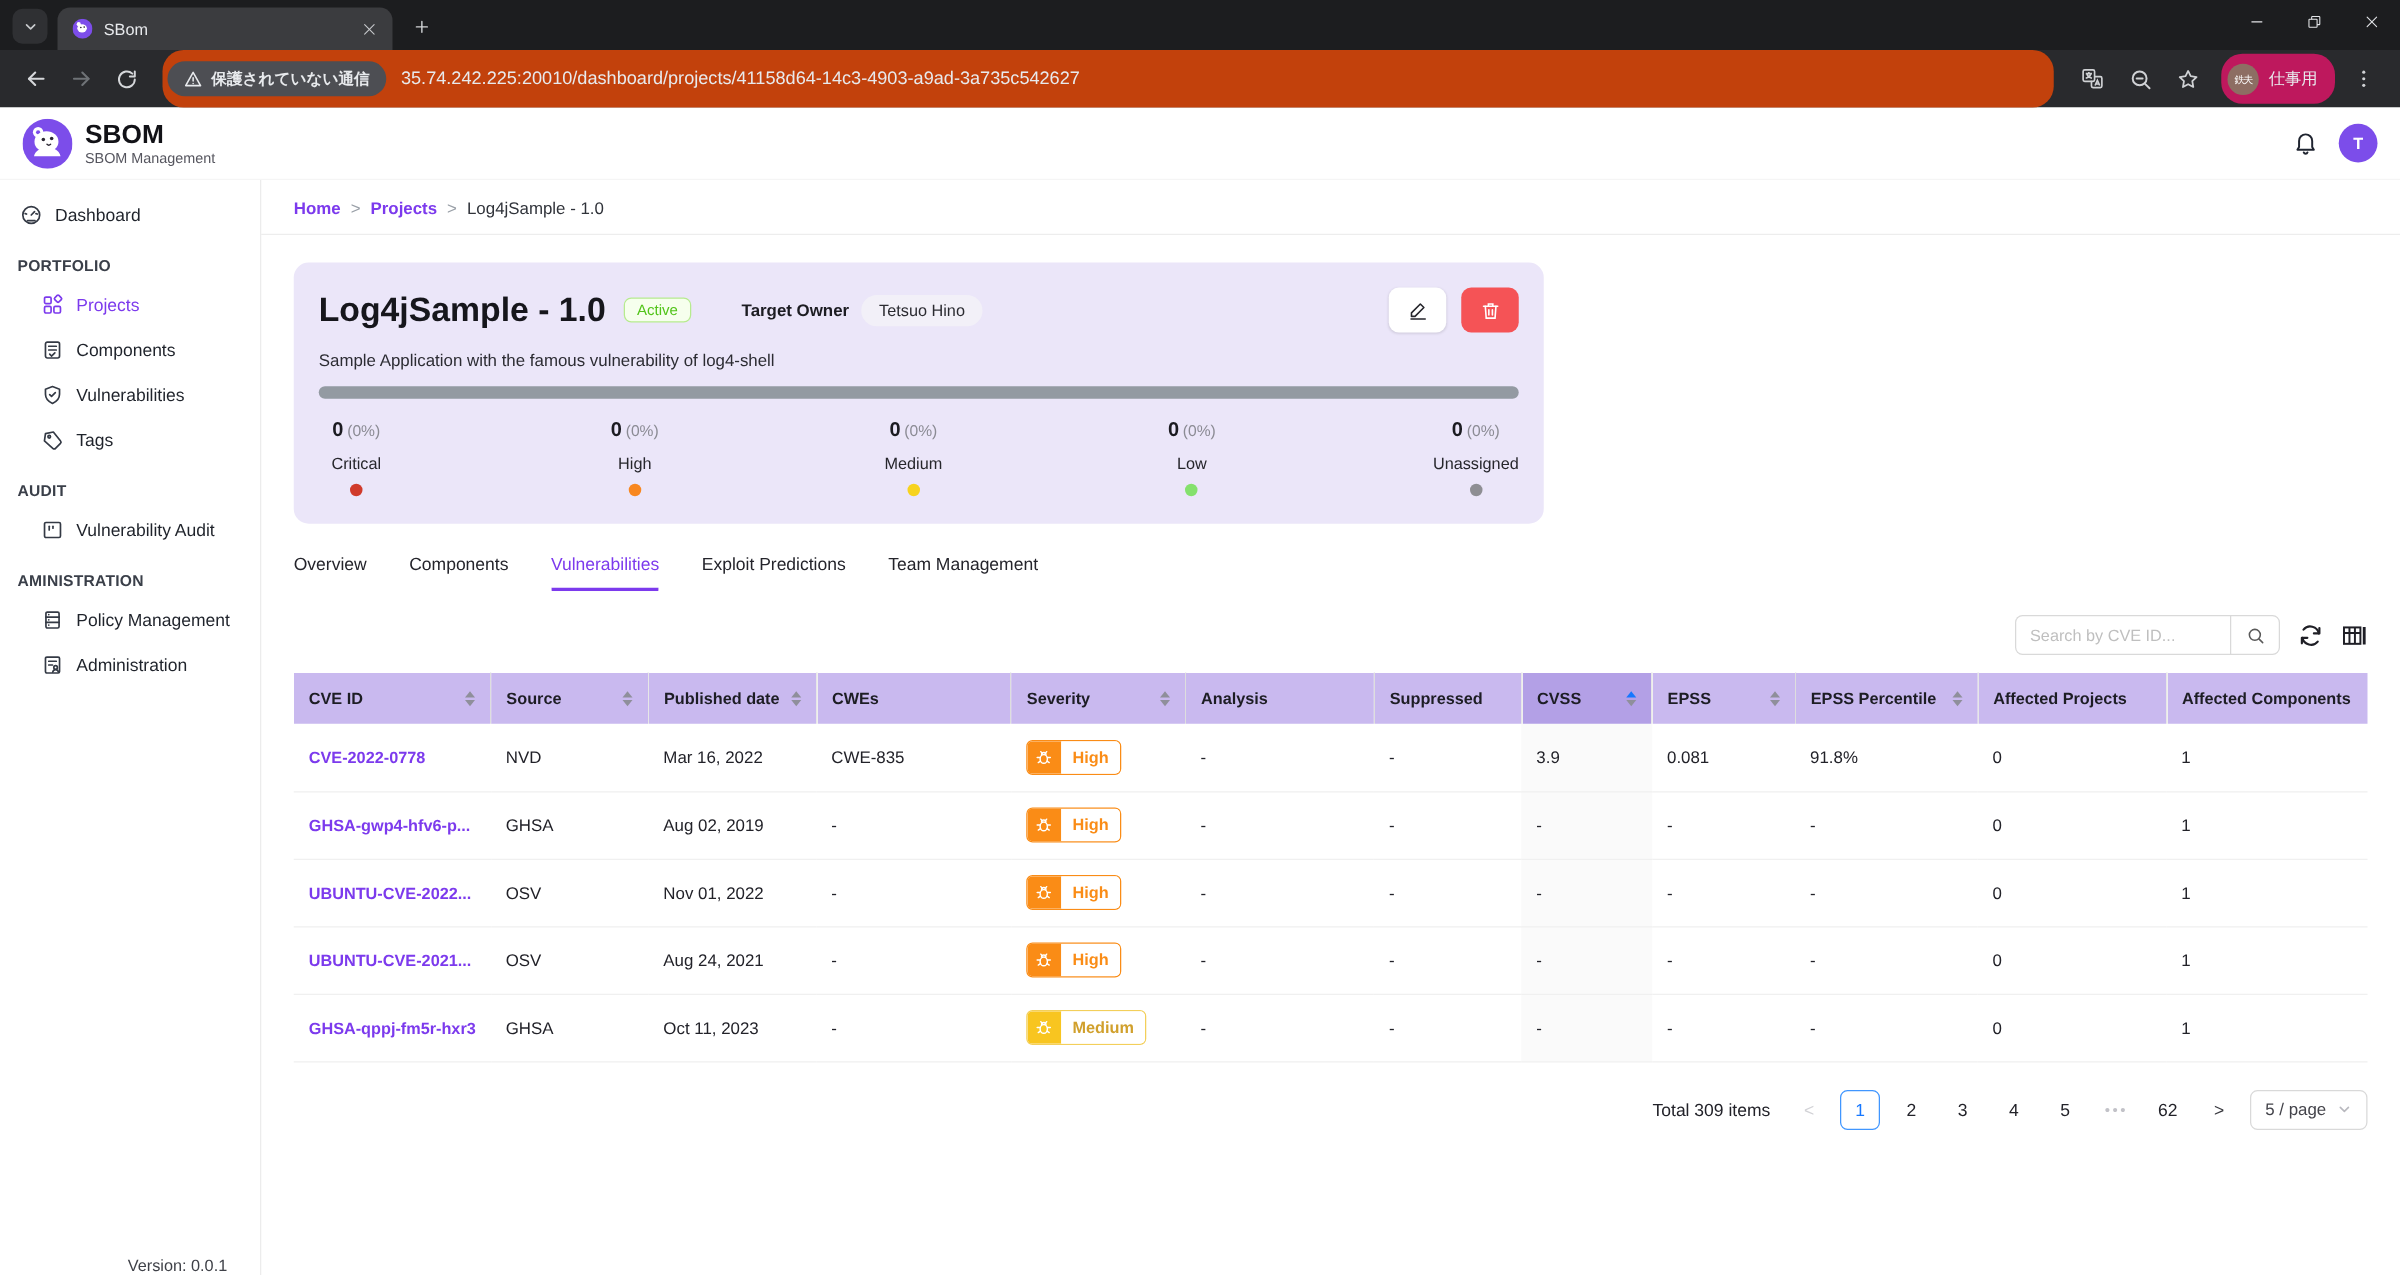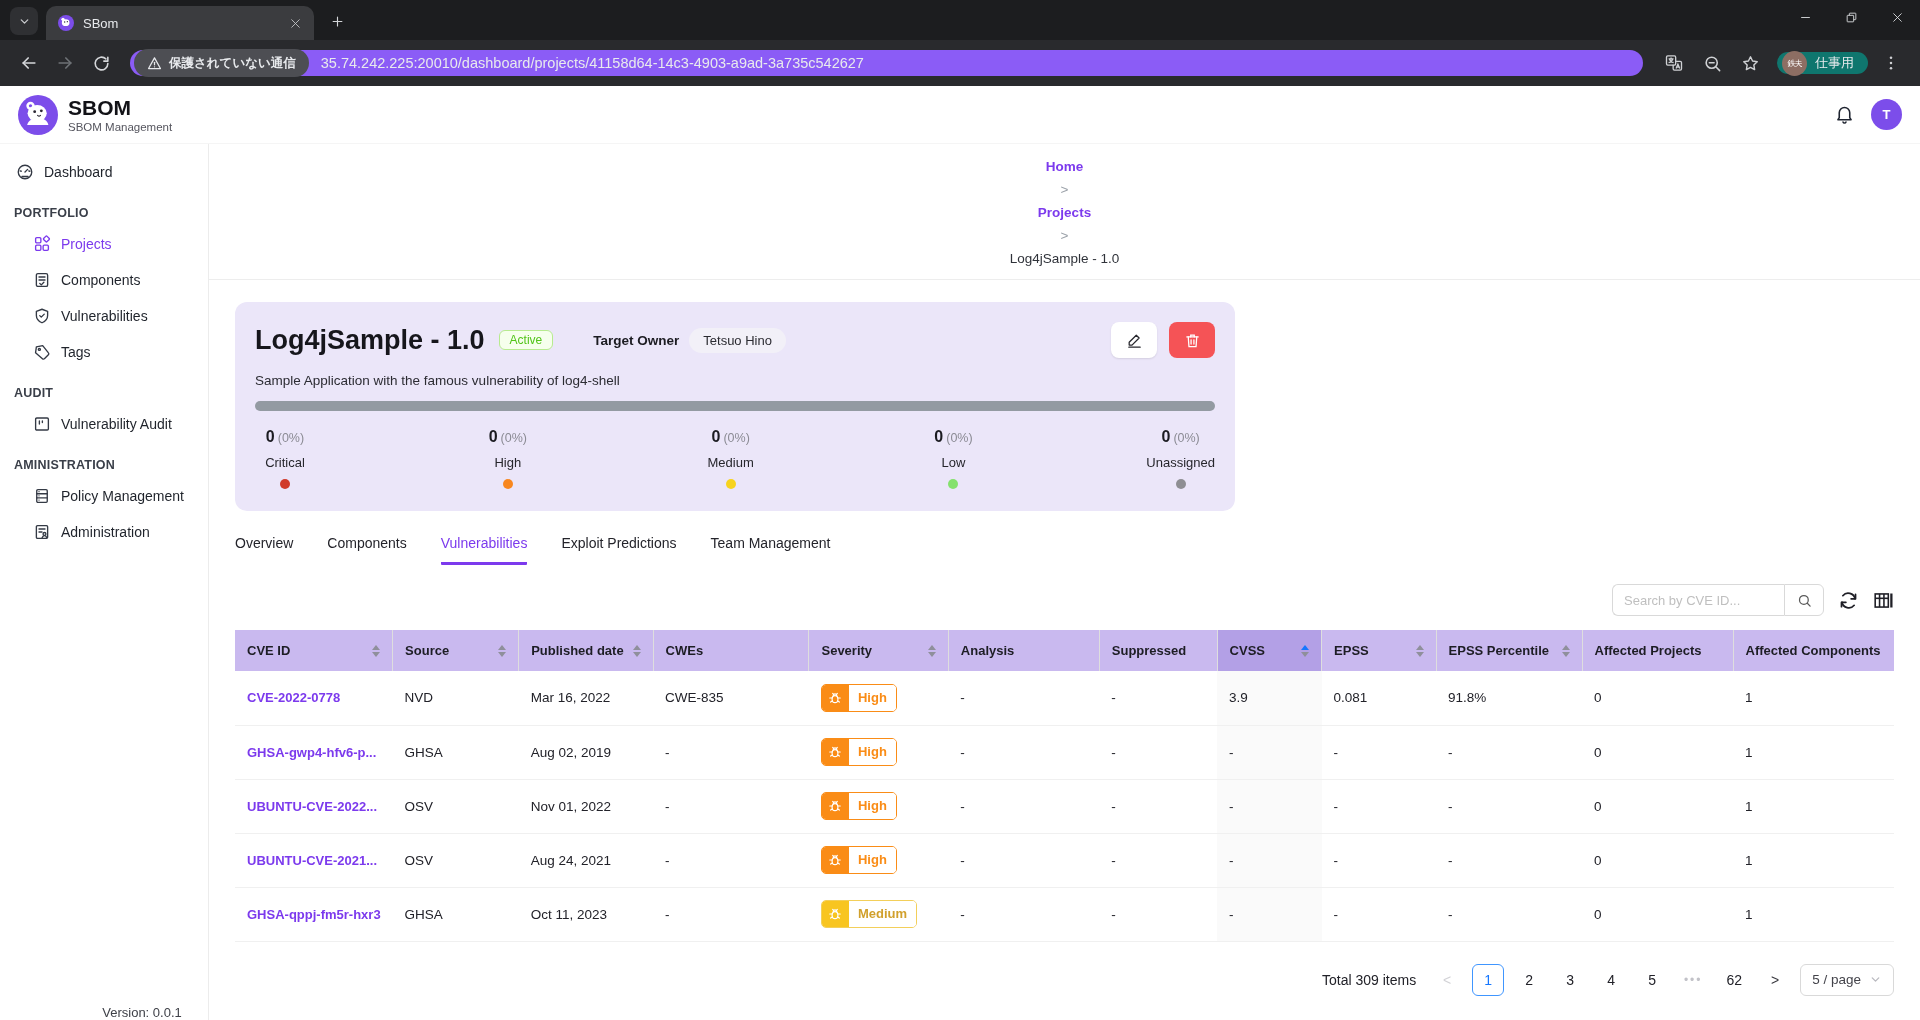--- a/index.html
+++ b/index.html
@@ -15,28 +15,28 @@
     display:flex; align-items:center; padding:0 10px 0 12px; gap:9px; color:#e8eaed; font-size:13px; }
   .tab-title { flex:1; white-space:nowrap; overflow:hidden; }
   .tab-close { color:#c7c9cc; font-size:14px; width:18px; height:18px; display:flex; align-items:center; justify-content:center; border-radius:50%; }
   .new-tab-btn { width:30px; height:30px; margin:0 0 4px 8px; display:flex; align-items:center; justify-content:center; color:#d3d5d8; font-size:20px; }
   .win-controls { position:absolute; right:0; top:0; height:34px; display:flex; }
   .win-btn { width:46px; height:34px; display:flex; align-items:center; justify-content:center; color:#e3e5e8; }
 
   .toolbar { height:46px; background:#292a2d; display:flex; align-items:center; padding:0 14px; gap:6px; }
   .nav-ic { width:30px; height:30px; display:flex; align-items:center; justify-content:center; color:#d5d7da; }
   .nav-ic.disabled { color:#6e7276; }
-  .url-pill { flex:1; height:26px; margin:0 10px 0 8px; background:#8b5cf6; border-radius:17px;
+  .url-pill { flex:1; height:46px; margin:0 10px 0 8px; background:#c2410c; border-radius:17px;
     display:flex; align-items:center; padding:3px 14px 3px 4px; gap:12px; min-width:0; }
   .sec-chip { height:28px; background:#4d4e53; border-radius:14px; display:flex; align-items:center;
     gap:7px; padding:0 13px; color:#e8eaed; font-size:12.5px; font-weight:700; white-space:nowrap; }
   .url-text { color:#e8eaed; font-size:14.5px; white-space:nowrap; overflow:hidden; }
   .right-ics { display:flex; align-items:center; gap:8px; }
   .tool-ic { width:30px; height:30px; display:flex; align-items:center; justify-content:center; color:#cfd1d4; }
-  .profile-chip { height:22px; border-radius:17px; background:#0f766e; display:flex; align-items:center;
+  .profile-chip { height:40px; border-radius:17px; background:#be185d; display:flex; align-items:center;
     gap:8px; padding:0 14px 0 5px; margin-left:4px; }
   .profile-avatar { width:25px; height:25px; border-radius:50%; background:#8d6e63; color:#fff;
     font-size:8px; display:flex; align-items:center; justify-content:center; letter-spacing:-1px; }
   .profile-name { color:#e8eaed; font-size:13px; }
 
   
   .app-header { height:58px; background:#fff; display:flex; align-items:center; padding:0 18px; border-bottom:1px solid #f5f5f5; }
   .logo-wrap { display:flex; align-items:center; gap:10px; }
   .app-title { font-size:21px; font-weight:800; color:#121217; line-height:1.1; }
   .app-subtitle { font-size:11.5px; color:#55555e; margin-top:1px; }
@@ -50,21 +50,21 @@
   .sidebar { width:209px; border-right:1px solid #ececec; padding-top:10px; position:relative; flex-shrink:0; }
   .side-item { display:flex; align-items:center; gap:10px; padding:9px 16px; font-size:14px; color:#1f232b; cursor:pointer; }
   .side-section-title { padding:16px 14px 6px; font-size:12.5px; font-weight:700; color:#3a3f49; letter-spacing:.2px; }
   .side-sub { padding-left:33px; }
   .side-item.active { color:#7c3aed; }
   .side-item .ic { color:#343a45; display:flex; }
   .side-item.active .ic { color:#7c3aed; }
   .version { position:absolute; bottom:0; width:100%; text-align:center; font-size:13px; color:#3f4148;margin-left:38px; }
 
   .main { flex:1; min-width:0; }
-  .breadcrumb { padding:15px 26px 13px; border-bottom:1px solid #ededed; font-size:13.5px; display:flex; gap:8px; align-items:center;flex-direction:column; }
+  .breadcrumb { padding:15px 26px 13px; border-bottom:1px solid #ededed; font-size:13.5px; display:flex; gap:8px; align-items:center; }
   .crumb-link { color:#7c3aed; font-weight:700; cursor:pointer; }
   .crumb-sep { color:#9aa0a8; }
   .crumb-current { color:#30333a; }
 
   
   .project-card { margin:22px 26px 0; width:1000px; background:#ebe6f9; border-radius:12px; padding:20px 20px 22px; }
   .card-top { display:flex; align-items:center; gap:14px; }
   .proj-title { font-size:27px; font-weight:800; color:#16161c; }
   .badge-active { font-size:12px; color:#52c41a; background:#f6ffed; border:1px solid #b7eb8f; border-radius:6px; padding:2px 10px; }
   .owner-group { display:flex; align-items:center; gap:10px; margin-left:26px; }

